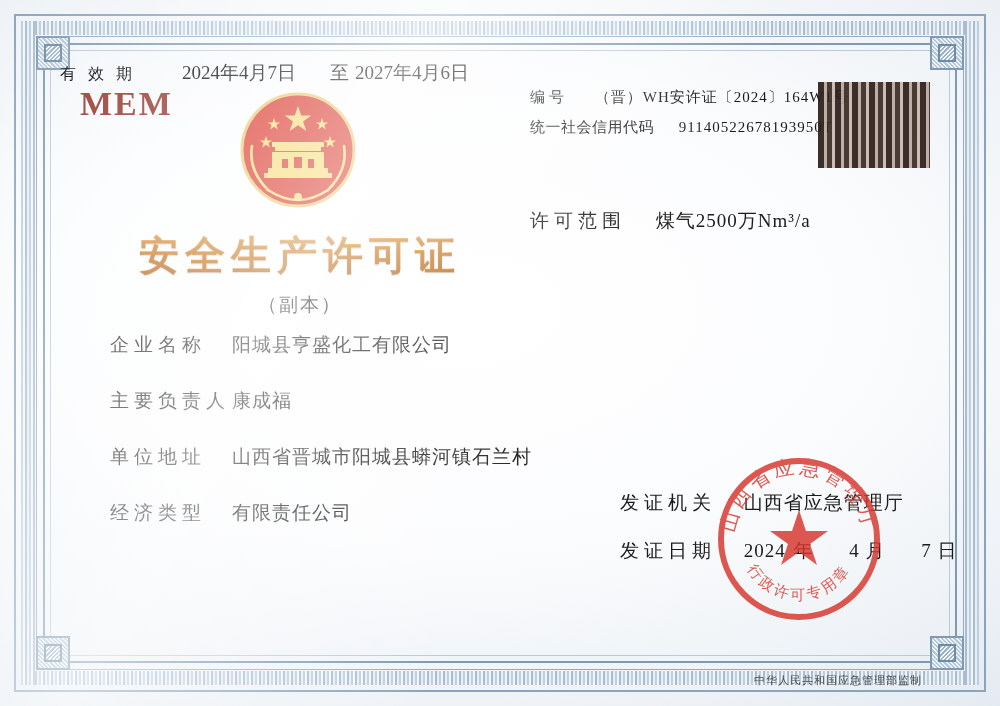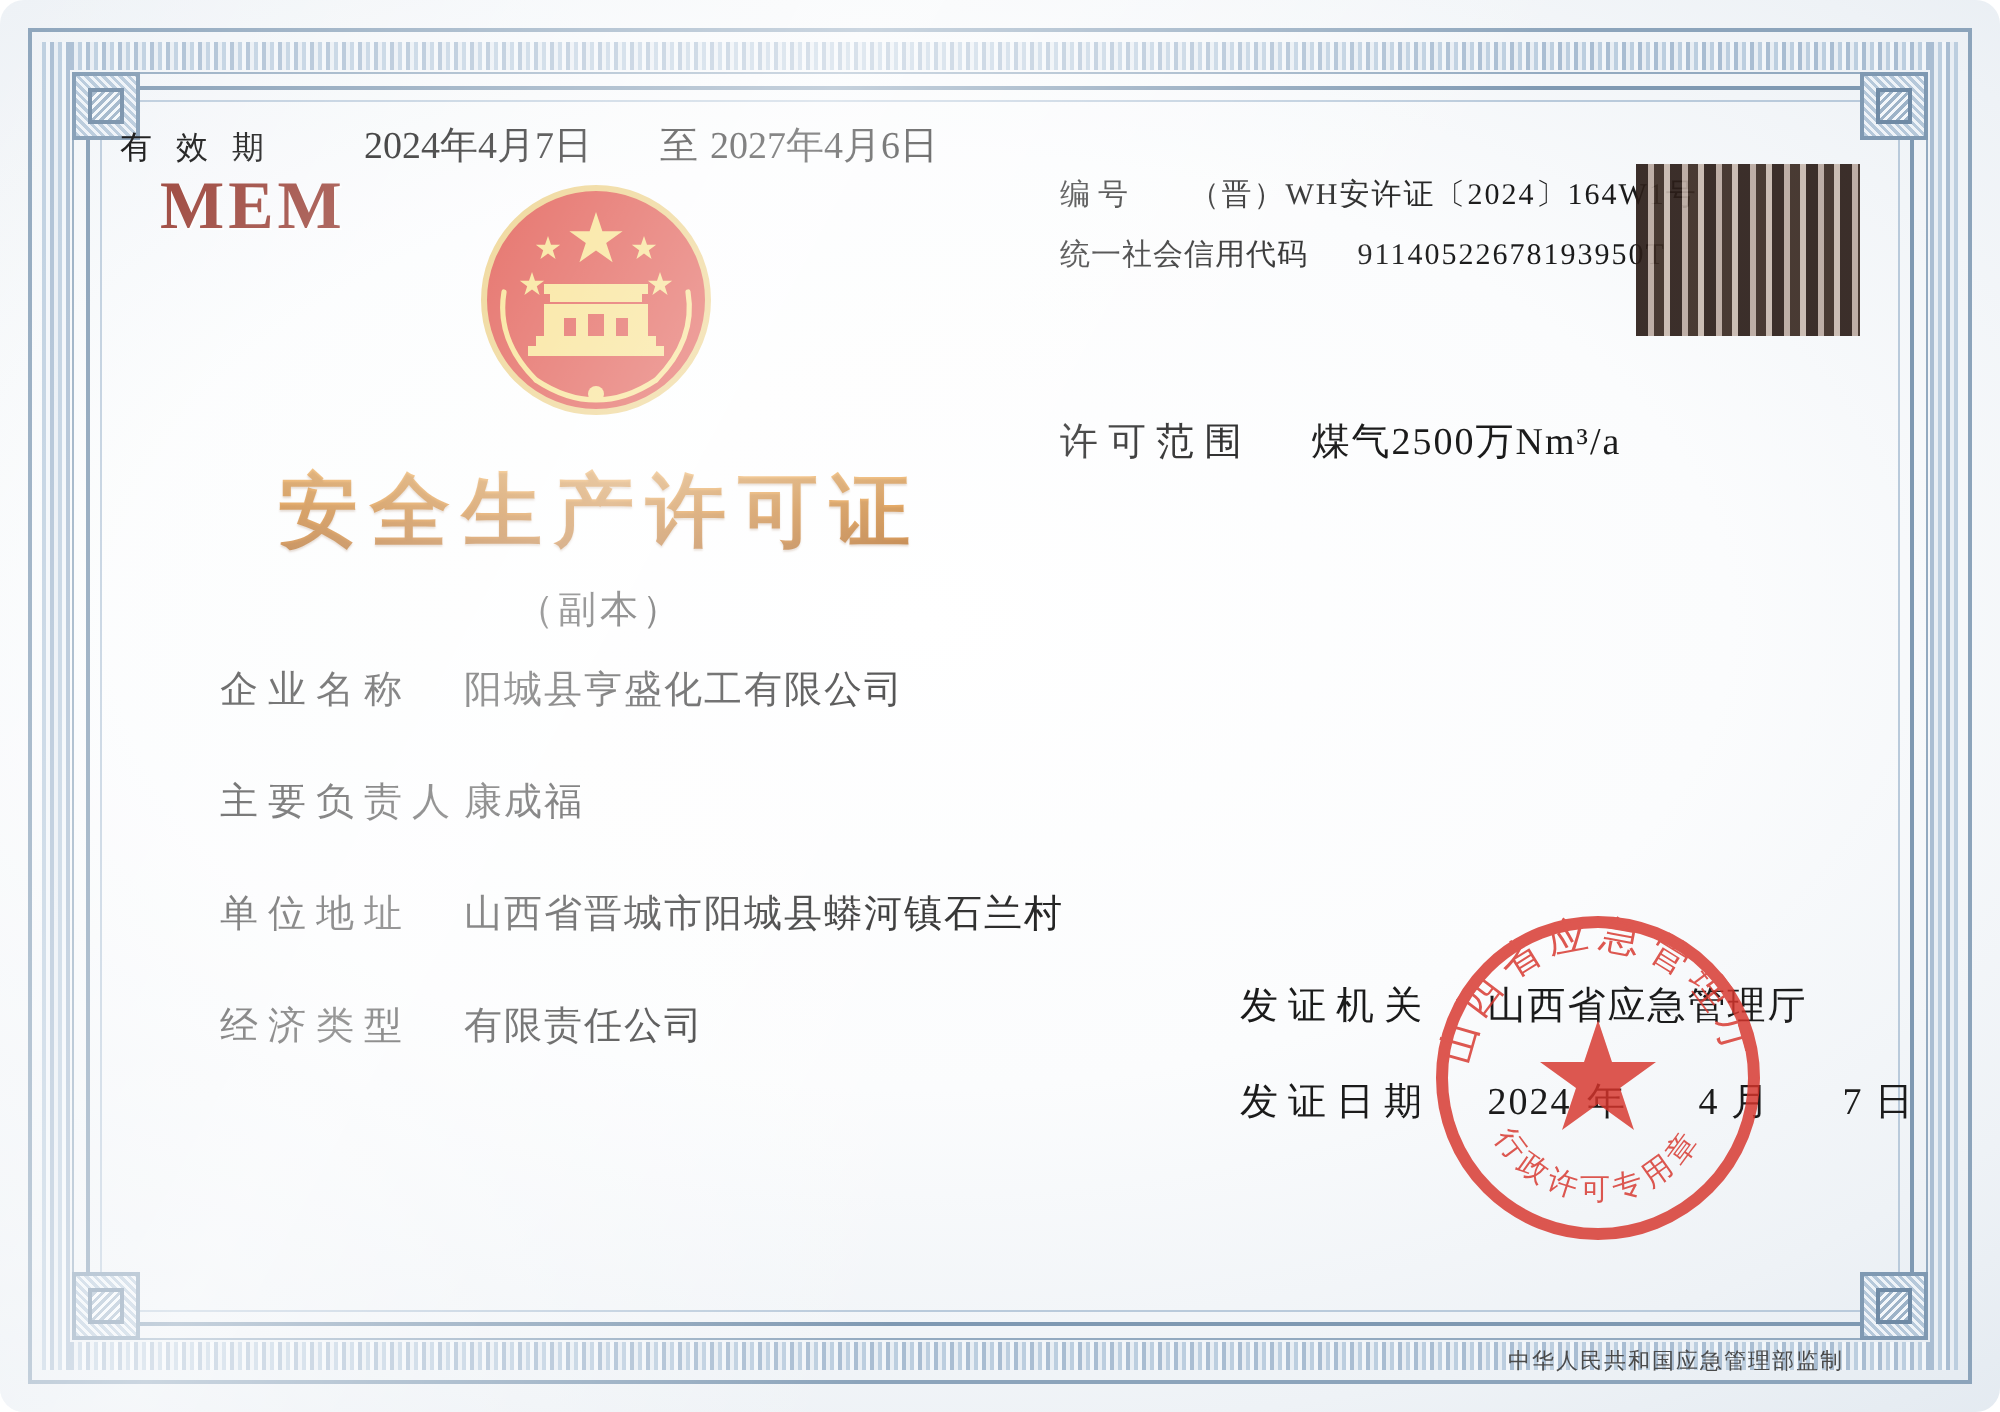--- a/index.html
+++ b/index.html
@@ -15,21 +15,20 @@
   }
 
   
   .cert-page {
     position: relative;
     width: 1000px;
     height: 706px;
     background:
       radial-gradient(ellipse 900px 520px at 46% 44%, #ffffff 0%, #fbfcfd 45%, #eef2f6 78%, #e2e9f0 100%);
     overflow: hidden;
-    border-radius: 12px;
   }
 
   
   .sheen {
     position: absolute;
     inset: 0;
     background: linear-gradient(118deg, rgba(255,255,255,0.0) 0%, rgba(255,255,255,0.55) 32%, rgba(255,255,255,0.0) 58%);
     pointer-events: none;
   }
 

